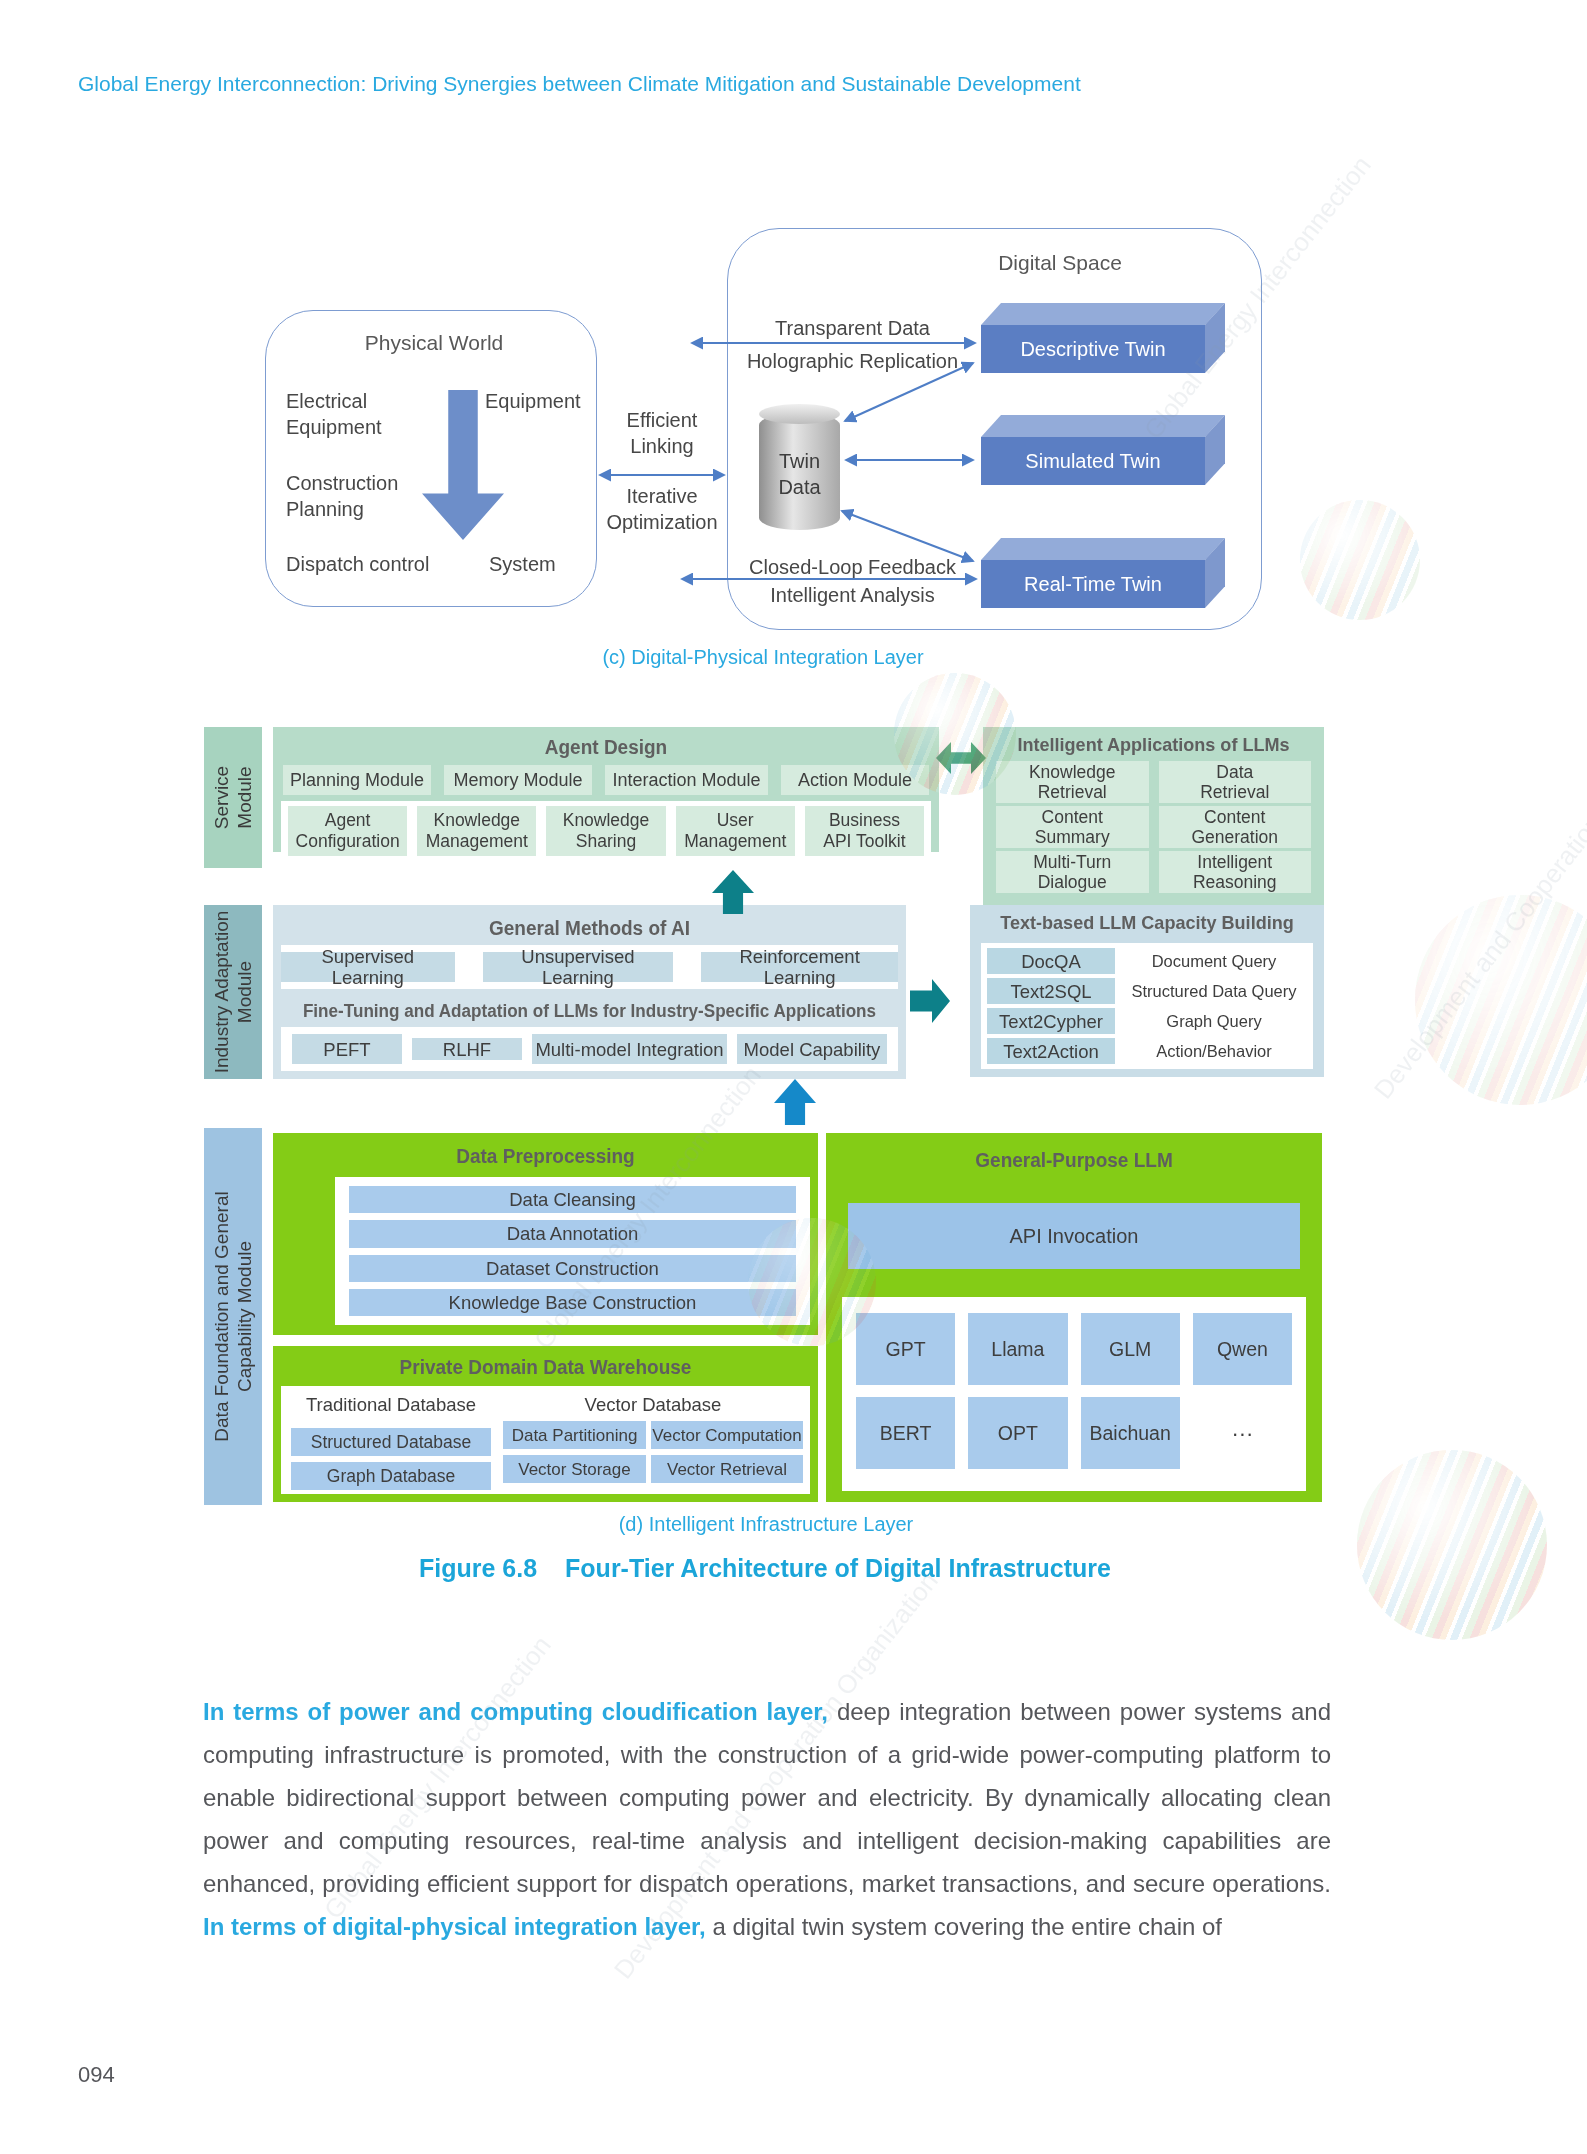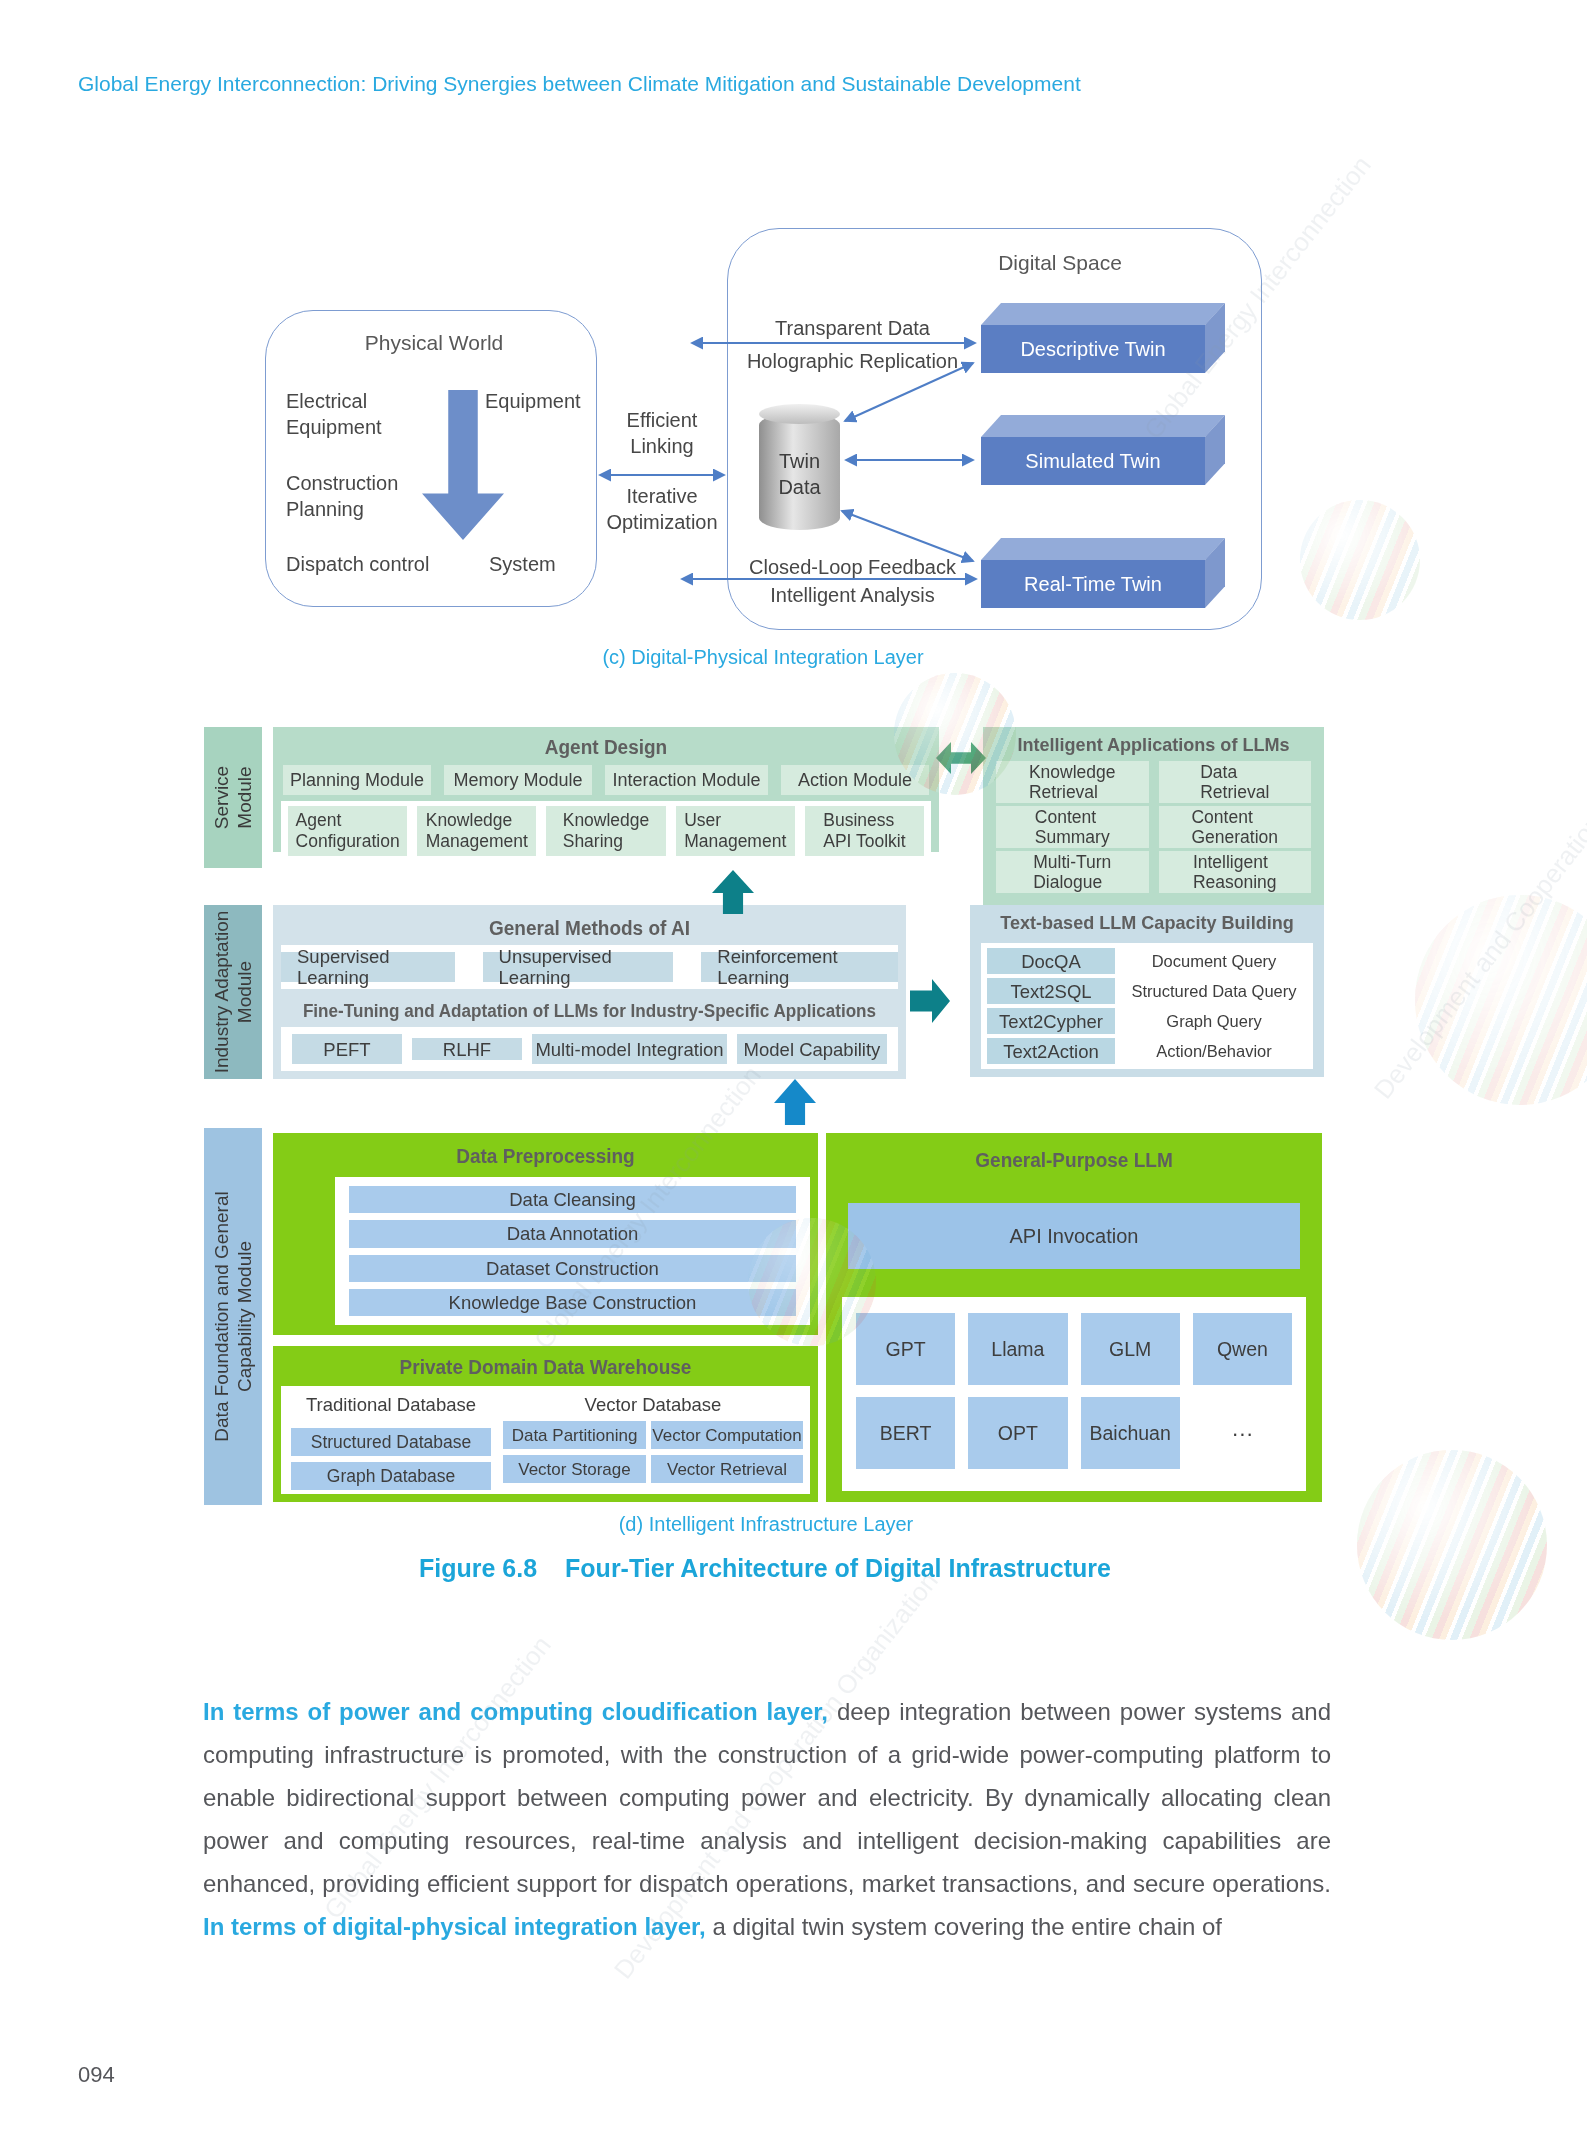--- a/index.html
+++ b/index.html
@@ -28,21 +28,21 @@
   .twin .sidef{position:absolute;left:224px;top:0;width:20px;height:70px;background:#7e98cd;
     clip-path:polygon(0 31%,100% 0,100% 69%,0 100%);}
   .caption{font-size:20px;color:#29a9e0;}
   
   .panel{position:absolute;}
   .g-side{background:#a7d3bf;} .g-panel{background:#b7dcc9;} .g-cell{background:#d6ebde;}
   .i-side{background:#8db9bf;} .i-panel{background:#d3e2ea;} .i-cell{background:#c5dbe5;}
   .ir-panel{background:#c9dde7;} .ir-cell{background:#b9d7e3;}
   .b-side{background:#9ec3e1;} .b-panel{background:#84cc16;} .b-cell{background:#a9cbec;}
   .white{background:#ffffff;}
-  .cell{display:flex;align-items:center;justify-content:center;
+  .cell{display:flex;align-items:center;justify-content:center;text-align:center;
     font-size:18px;color:#3e3e3e;white-space:pre-line;line-height:21px;}
   .ctitle{display:block;width:100%;text-align:center;font-weight:700;color:#5f5f5f;font-size:20px;
     transform:scaleX(.95);}
   .vlabel{position:absolute;left:0;top:100%;transform-origin:0 0;transform:rotate(-90deg);
     display:flex;flex-direction:column;align-items:center;justify-content:center;
     font-size:19px;line-height:23px;color:#3a3a3a;text-align:center;}
   .uparrow{position:absolute;clip-path:polygon(50% 0,100% 52%,74% 52%,74% 100%,26% 100%,26% 52%,0 52%);}
   .rightarrow{position:absolute;clip-path:polygon(0 26%,55% 26%,55% 0,100% 50%,55% 100%,55% 74%,0 74%);}
   .dblarrow{position:absolute;clip-path:polygon(0 50%,30% 0,30% 32%,70% 32%,70% 0,100% 50%,70% 100%,70% 68%,30% 68%,30% 100%);}
   

